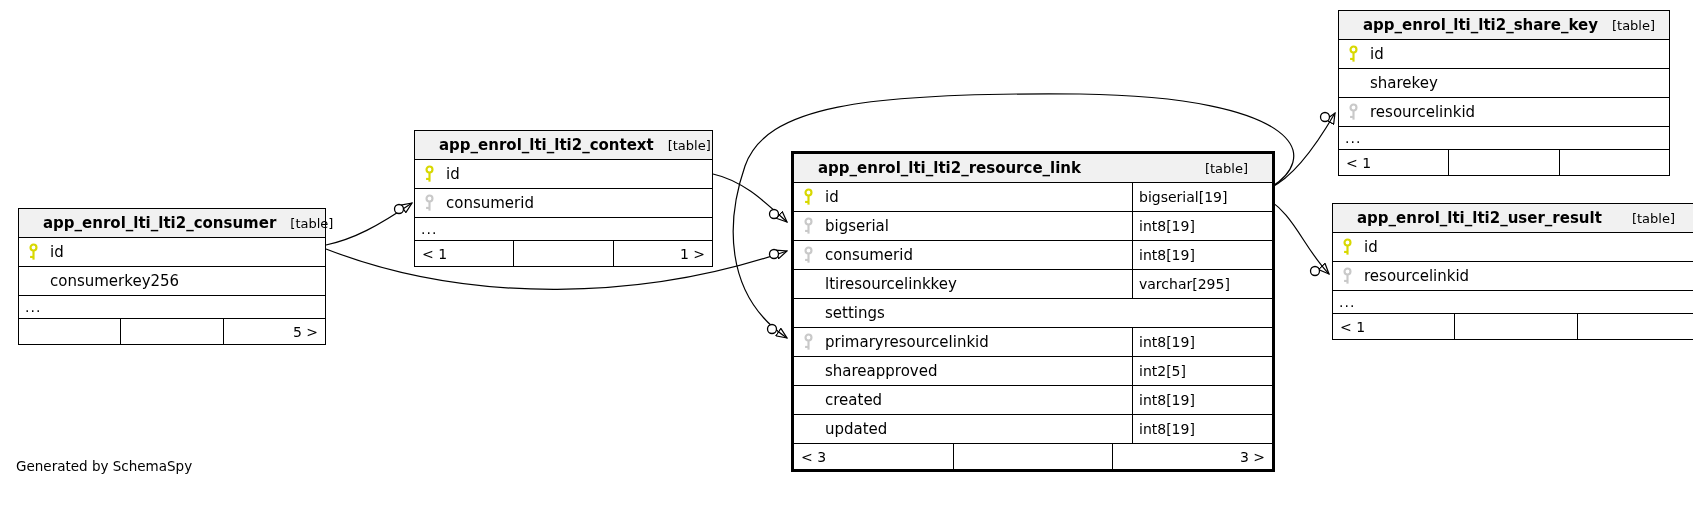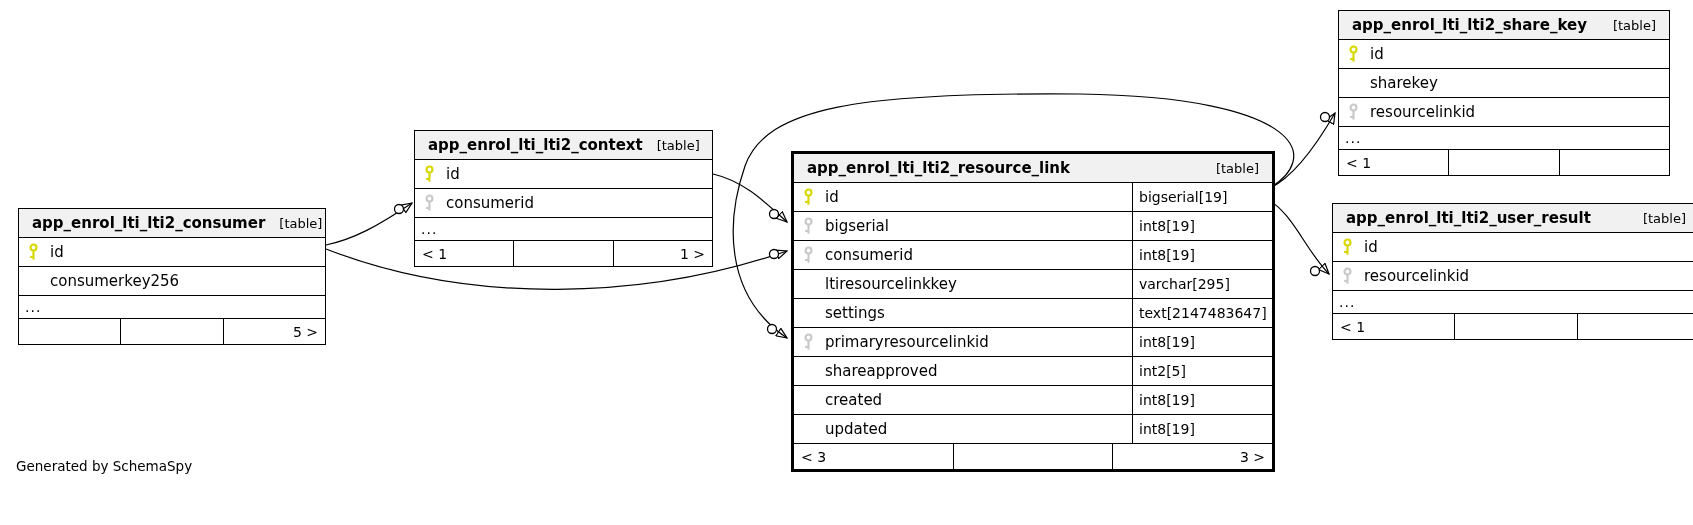--- a/index.html
+++ b/index.html
@@ -3,21 +3,21 @@
 <meta charset="utf-8">
 <style>
   *{box-sizing:border-box;margin:0;padding:0}
   html,body{width:1693px;height:525px}
   body{background:#ffffff;font-family:"DejaVu Sans","Liberation Sans",sans-serif;position:relative;overflow:hidden;color:#000}
   .edges{position:absolute;left:0;top:0;z-index:0}
   .edges path{fill:none;stroke:#000;stroke-width:1.2px}
   .edges circle{fill:#fff;stroke:#000;stroke-width:1.3px}
   .dbtable{position:absolute;background:#fff;border:1.5px solid #000;z-index:1}
   .dbtable.focal{border:3px solid #000}
-  .thead{height:29px;display:flex;align-items:center;background:#f1f1f1;border-bottom:1.5px solid #000;padding:0 13px;white-space:nowrap}
+  .thead{height:29px;display:flex;align-items:center;background:#f1f1f1;border-bottom:1.5px solid #000;padding:0 24px;white-space:nowrap}
   .tname{font-weight:bold;font-size:15px}
   .ttag{margin-left:auto;font-size:13px;padding-left:14px}
   .trow{height:29px;display:flex;align-items:center;border-bottom:1px solid #000;font-size:15px;white-space:nowrap}
   .kslot{width:22px;margin-left:9px;flex:none;display:inline-flex;align-items:center}
   .cname{flex:1;overflow:hidden}
   .ctype{width:140px;flex:none;align-self:stretch;display:flex;align-items:center;border-left:1px solid #000;padding-left:6px;font-size:14px}
   .tell{height:23px;display:flex;align-items:center;border-bottom:1px solid #000;padding-left:6px;font-size:14px;letter-spacing:1px}
   .tfoot{height:25px;display:flex;align-items:stretch;font-size:14px}
   .fcell{flex:1;display:flex;align-items:center;padding:0 7px;border-left:1px solid #000}
   .fcell:first-child{border-left:none}
@@ -149,21 +149,20 @@
     <span class="ctype">int8[19]</span>
   </div>
   <div class="trow">
     <span class="kslot"></span>
     <span class="cname">ltiresourcelinkkey</span>
     <span class="ctype">varchar[295]</span>
   </div>
   <div class="trow">
     <span class="kslot"></span>
     <span class="cname">settings</span>
-    <span class="ctype">text[2147483647]</span>
   </div>
   <div class="trow">
     <span class="kslot">
         <svg class="key fk" width="11" height="18" viewBox="0 0 12 20">
           <circle cx="6" cy="5" r="3.3" fill="none" stroke="currentColor" stroke-width="2.4"></circle>
           <line x1="6" y1="8.5" x2="6" y2="18.5" stroke="currentColor" stroke-width="2.4"></line>
           <line x1="6" y1="15.5" x2="2.2" y2="15.5" stroke="currentColor" stroke-width="2.4"></line>
         </svg>
       </span>
     <span class="cname">primaryresourcelinkid</span>

